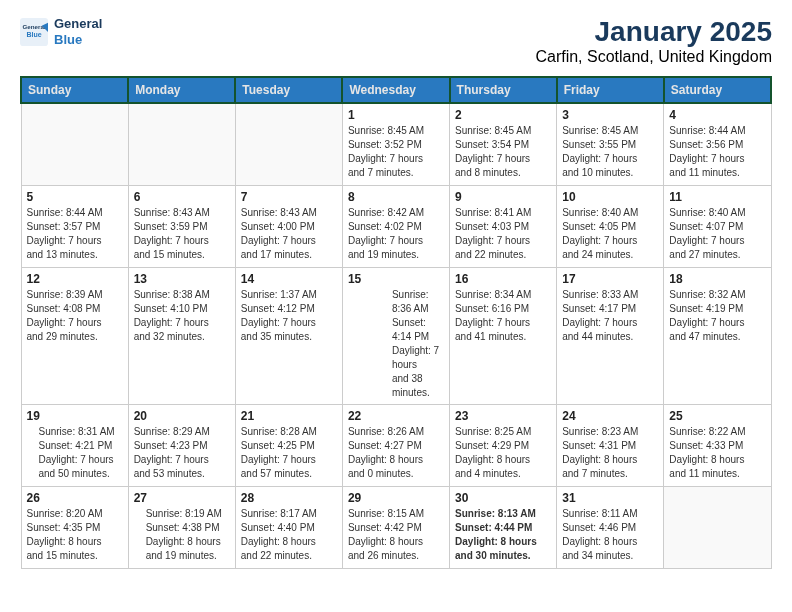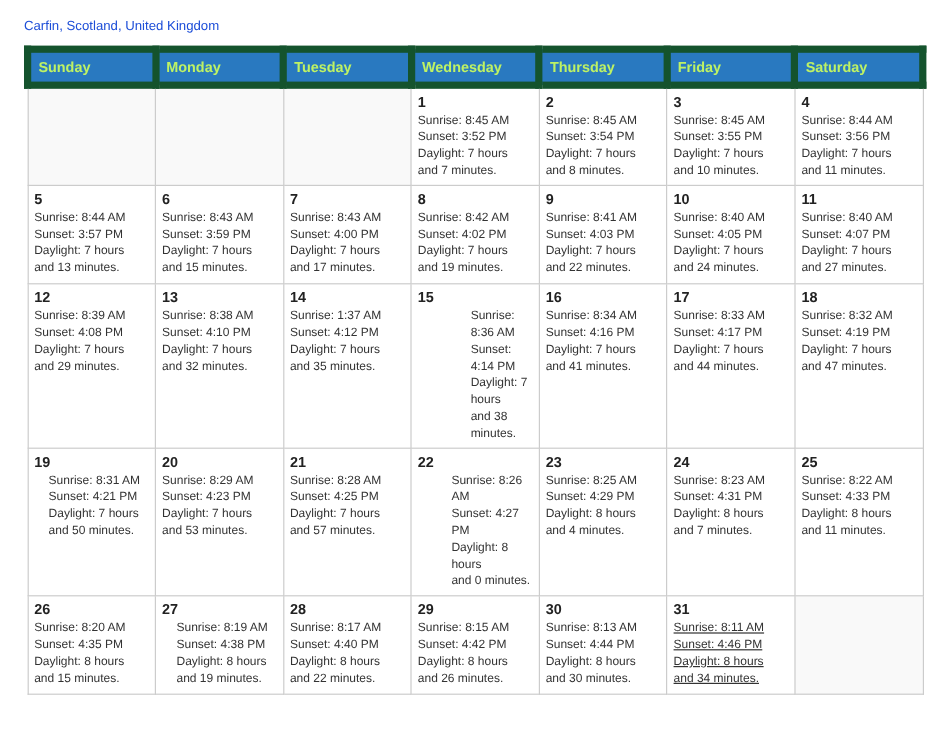--- a/index.html
+++ b/index.html
@@ -33,36 +33,36 @@
     }
     .title-block {
       text-align: right;
     }
     .cal-title {
       font-size: 28px;
       font-weight: bold;
       color: #1a3a5c;
     }
     .cal-subtitle {
-      font-size: 11px;
-      color: #1d4ed8;
+      font-size: 16px;
+      color: #000000;
     }
     .calendar {
       width: 100%;
       border-collapse: collapse;
       table-layout: fixed;
     }
     .calendar th {
       background: #2979c0;
-      color: #bef264;
+      color: #e5e5e5;
       text-align: left;
       padding: 5px 6px;
       font-size: 12px;
       font-weight: bold;
-      border: 6px solid #14532d;
+      border: 2px solid #14532d;
     }
     .calendar td {
       border: 1px solid #ccc;
       vertical-align: top;
       padding: 4px 5px;
       height: 82px;
       background: #fff;
       font-size: 10.5px;
       color: #222;
     }
@@ -78,21 +78,34 @@
       font-size: 10px;
       line-height: 1.4;
       color: #333;
     }
   </style>
 </head>
 <body>
 
 <div class="page">
   <div class="header">
+    <div class="logo">
+      <svg class="logo-icon" viewBox="0 0 36 36">
+        <rect x="0" y="0" width="36" height="36" rx="4" fill="#e8f0f8"></rect>
+        <text x="18" y="14" text-anchor="middle" font-size="8" font-weight="bold" fill="#1a3a5c">General</text>
+        <text x="18" y="24" text-anchor="middle" font-size="9" font-weight="bold" fill="#2979c0">Blue</text>
+        <polygon points="28,10 36,6 36,18" fill="#2979c0"></polygon>
+      </svg>
+      <div>
+        <div style="font-size:13px;font-weight:bold;color:#1a3a5c;line-height:1.2;">General</div>
+        <div style="font-size:13px;font-weight:bold;color:#2979c0;line-height:1.2;">Blue</div>
+      </div>
+    </div>
     <div class="title-block">
+      <div class="cal-title">January 2025</div>
       <div class="cal-subtitle">Carfin, Scotland, United Kingdom</div>
     </div>
   </div>
 
   <table class="calendar">
     <thead>
       <tr>
       <th>Sunday</th>
           <th>Monday</th>
           <th>Tuesday</th>
@@ -212,21 +225,21 @@
           <td>
             <div class="day-num">15</div>
             <div class="day-info" style="white-space: pre-line; margin-left: 44px;">Sunrise: 8:36 AM
 Sunset: 4:14 PM
 Daylight: 7 hours
 and 38 minutes.</div>
           </td>
           <td>
             <div class="day-num">16</div>
             <div class="day-info" style="white-space: pre-line;">Sunrise: 8:34 AM
-Sunset: 4:16 PM
+Sunset: 6:16 PM
 Daylight: 7 hours
 and 41 minutes.</div>
           </td>
           <td>
             <div class="day-num">17</div>
             <div class="day-info" style="white-space: pre-line;">Sunrise: 8:33 AM
 Sunset: 4:17 PM
 Daylight: 7 hours
 and 44 minutes.</div>
           </td>
@@ -255,21 +268,21 @@
           </td>
           <td>
             <div class="day-num">21</div>
             <div class="day-info" style="white-space: pre-line;">Sunrise: 8:28 AM
 Sunset: 4:25 PM
 Daylight: 7 hours
 and 57 minutes.</div>
           </td>
           <td>
             <div class="day-num">22</div>
-            <div class="day-info" style="white-space: pre-line; margin-left: 28px;">Sunrise: 8:26 AM
+            <div class="day-info" style="white-space: pre-line;">Sunrise: 8:26 AM
 Sunset: 4:27 PM
 Daylight: 8 hours
 and 0 minutes.</div>
           </td>
           <td>
             <div class="day-num">23</div>
             <div class="day-info" style="white-space: pre-line;">Sunrise: 8:25 AM
 Sunset: 4:29 PM
 Daylight: 8 hours
 and 4 minutes.</div>
@@ -313,28 +326,28 @@
           </td>
           <td>
             <div class="day-num">29</div>
             <div class="day-info" style="white-space: pre-line;">Sunrise: 8:15 AM
 Sunset: 4:42 PM
 Daylight: 8 hours
 and 26 minutes.</div>
           </td>
           <td>
             <div class="day-num">30</div>
-            <div class="day-info" style="white-space: pre-line;">Sunrise: 8:13 AM
+            <div class="day-info" style="white-space: pre-line; font-weight: bold;">Sunrise: 8:13 AM
 Sunset: 4:44 PM
 Daylight: 8 hours
 and 30 minutes.</div>
           </td>
           <td>
             <div class="day-num">31</div>
-            <div class="day-info" style="white-space: pre-line; text-decoration: underline;">Sunrise: 8:11 AM
+            <div class="day-info" style="white-space: pre-line;">Sunrise: 8:11 AM
 Sunset: 4:46 PM
 Daylight: 8 hours
 and 34 minutes.</div>
           </td>
           <td class="empty"></td>
         </tr>
       </tbody>
   </table>
 </div>
 

